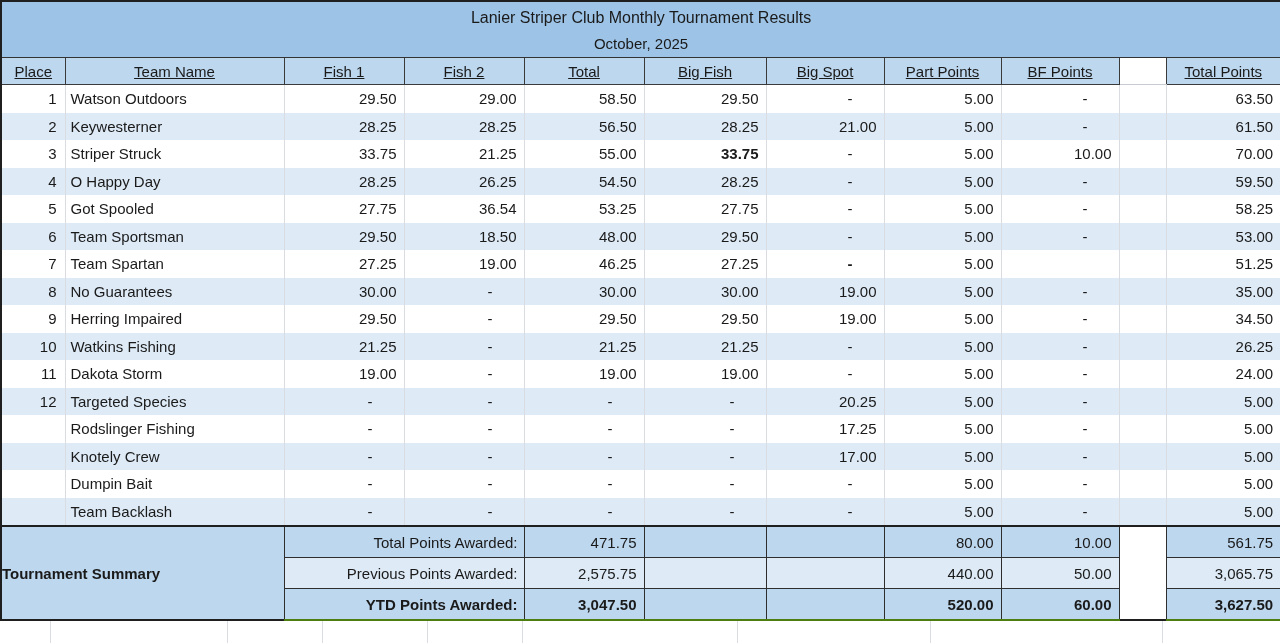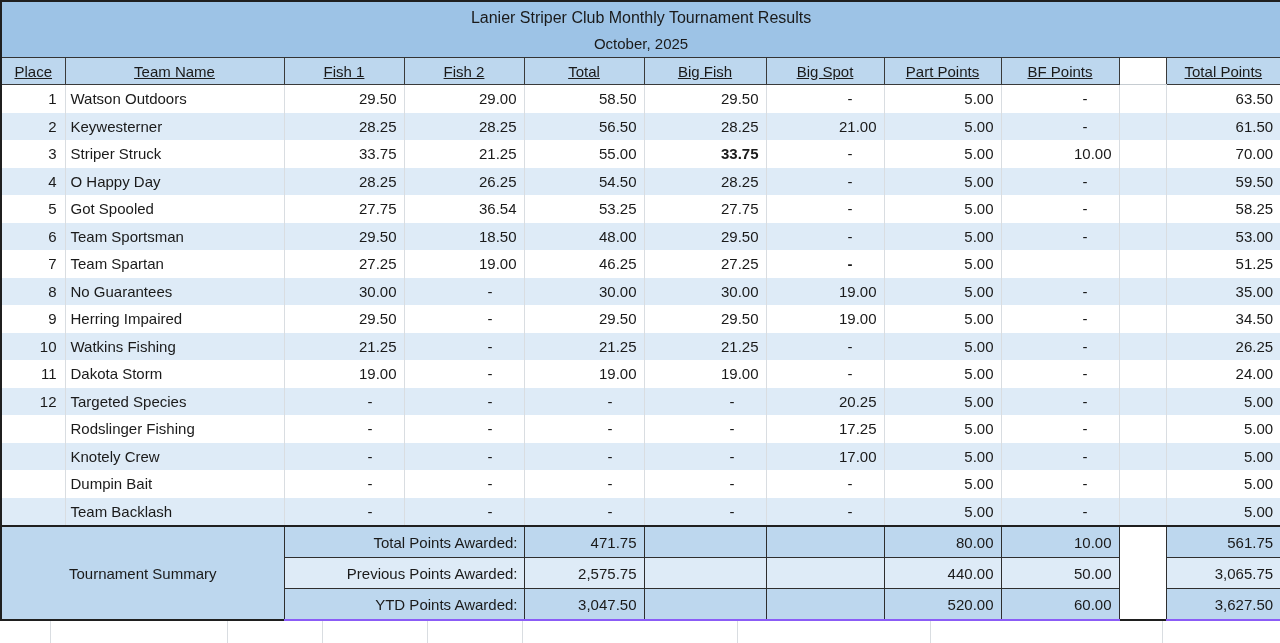--- a/index.html
+++ b/index.html
@@ -41,26 +41,26 @@
   .num{text-align:right;padding-right:7px !important;}
   .place{text-align:right;padding-right:8px !important;}
   .team{text-align:left;padding-left:5px !important;}
   .dash{padding-right:31px !important;}
   .bold{font-weight:700;}
   
   tbody.summary td{
     border:1px solid var(--border_dark,#2e2e2e);font-size:15px;height:30px;
   }
   tbody.summary tr:first-child td{border-top:2px solid #1f1f1f;}
-  tbody.summary tr:last-child td{border-bottom:2px solid #8b5cf6;}
+  tbody.summary tr:last-child td{border-bottom:2px solid #4d7c0f;font-weight:bold;}
   tr.srow-a td{background:var(--summary_dark,#bdd7ee);}
   tr.srow-b td{background:var(--summary_light,#deebf7);}
   td.sum-merge{
-    background:var(--summary_dark,#bdd7ee) !important;font-weight:400;
-    text-align:center;font-size:15px;
+    background:var(--summary_dark,#bdd7ee) !important;font-weight:700;
+    font-size:15px;
   }
   td.sum-label{text-align:right;padding-right:6px !important;margin-left:17px;}
   td.sum-gap{background:#ffffff !important;}
   
   .strip{
     position:relative;height:24px;width:1280px;background:#ffffff;
     border-bottom:1px solid #e4e7e9;
   }
   .strip i{
     position:absolute;top:0;bottom:0;width:1px;

